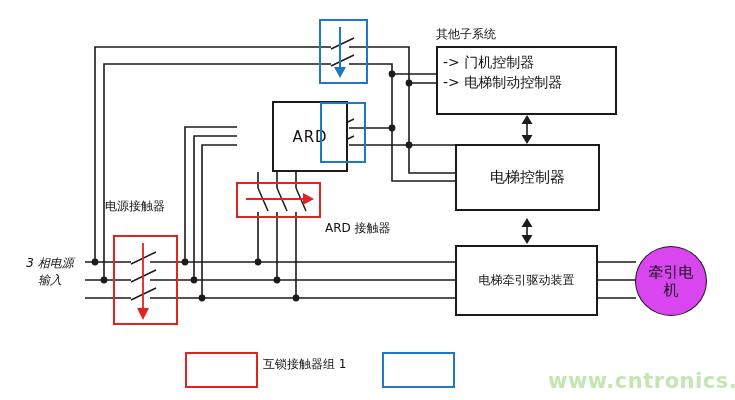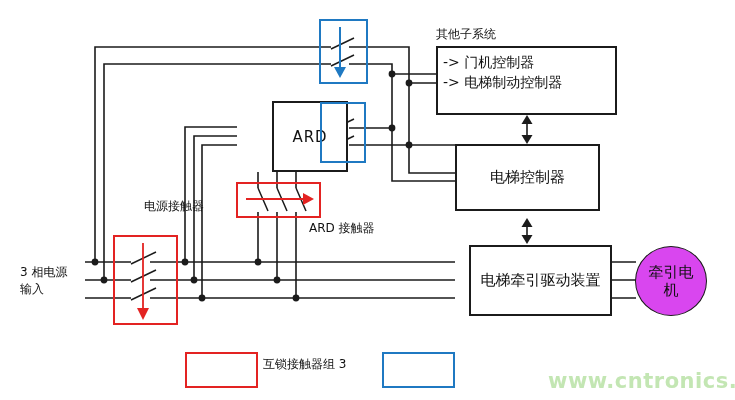--- a/index.html
+++ b/index.html
@@ -104,28 +104,28 @@
       <circle class="dot" cx="258" cy="262" r="3.4"></circle>
       <circle class="dot" cx="277" cy="280" r="3.4"></circle>
       <circle class="dot" cx="296" cy="298" r="3.4"></circle>
       <circle class="dot" cx="392" cy="74" r="3.4"></circle>
       <circle class="dot" cx="409" cy="83" r="3.4"></circle>
       <circle class="dot" cx="392" cy="128" r="3.4"></circle>
       <circle class="dot" cx="409" cy="145" r="3.4"></circle>
     </g>
   </svg>
 
-  <div class="lbl" style="left:20px; top:264px; width:60px; white-space:normal;">
+  <div class="lbl" style="left:20px; top:255px; width:60px; text-align:center; white-space:normal;font-style:italic;">
     <span>3 相电源</span><br>
     <span>输入</span>
   </div>
 
-  <div class="lbl" style="left:105px; top:198px;padding-left:39px;">电源接触器</div>
+  <div class="lbl" style="left:105px; top:198px;">电源接触器</div>
 
-  <div class="lbl" style="left:297px; top:220px;padding-left:12px;">ARD 接触器</div>
+  <div class="lbl" style="left:313px; top:220px;padding-left:12px;">ARD 接触器</div>
 
   <div class="lbl" style="left:436px; top:26px;">其他子系统</div>
 
   <div class="abs box-blue" style="left:319px; top:19px; width:49px; height:65px;"></div>
 
   <div class="abs box-black center" style="left:237px; top:101px; width:76px; height:71px; font-size:15px; letter-spacing:1px;margin-left:35px;">ARD</div>
 
   <div class="abs box-blue" style="left:320px; top:102px; width:46px; height:61px;"></div>
 
   <div class="abs box-red" style="left:113px; top:235px; width:65px; height:90px;"></div>
@@ -134,26 +134,26 @@
 
   <div class="abs box-black" style="left:436px; top:46px; width:181px; height:69px;">
     <div class="subsys-items">
       <div>-&gt; 门机控制器</div>
       <div>-&gt; 电梯制动控制器</div>
     </div>
   </div>
 
   <div class="abs box-black center" style="left:455px; top:144px; width:145px; height:67px; font-size:15px;">电梯控制器</div>
 
-  <div class="abs box-black center" style="left:469px; top:245px; width:143px; height:71px; font-size:15px;">电梯牵引驱动装置</div>
+  <div class="abs box-black center" style="left:455px; top:245px; width:143px; height:71px; font-size:12px;">电梯牵引驱动装置</div>
 
   <div class="abs circle center" style="left:635px; top:246px; width:72px; height:70px;">
     <span class="motor-txt">牵引电机</span>
   </div>
 
   <div class="abs box-red" style="left:185px; top:352px; width:73px; height:36px; background:#fff;"></div>
-  <div class="lbl" style="left:263px; top:356px;">互锁接触器组 3</div>
+  <div class="lbl" style="left:263px; top:356px;">互锁接触器组 1</div>
 
   <div class="abs box-blue" style="left:382px; top:352px; width:73px; height:36px; background:#fff;"></div>
 
   <div class="lbl watermark" style="left:548px; top:373px;">www.cntronics.com</div>
 
 </div>
 
 </body></html>

